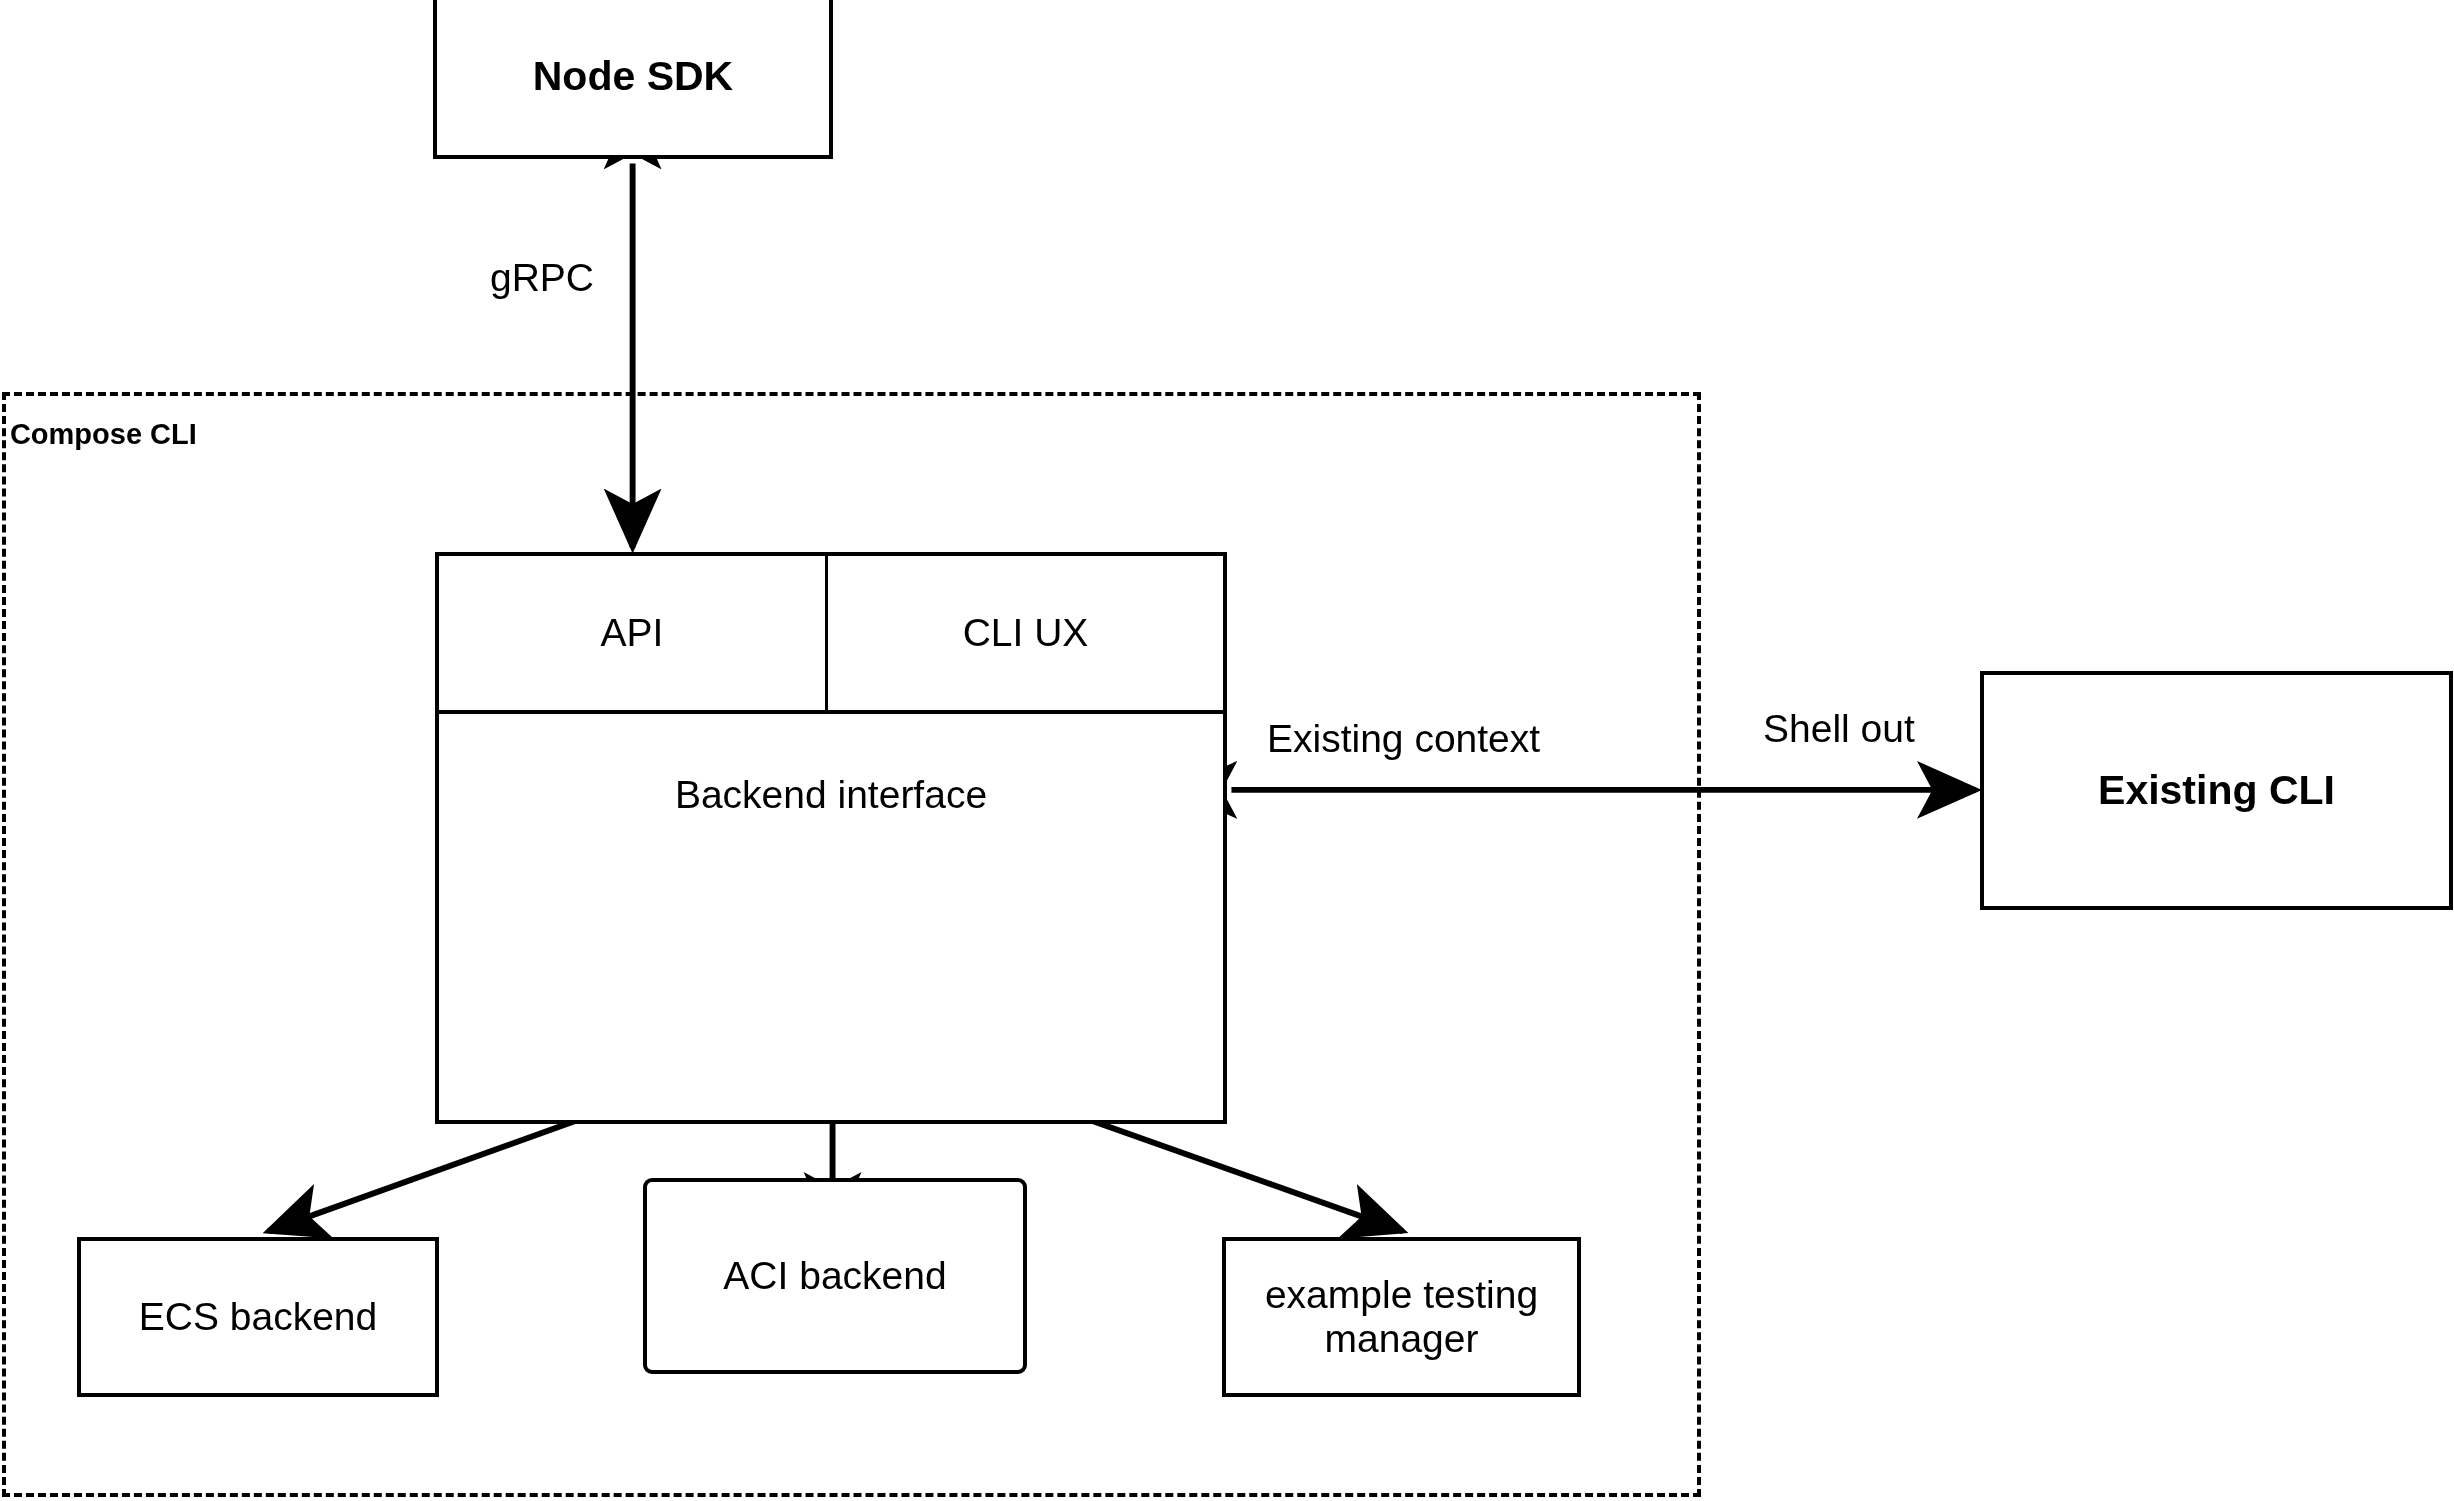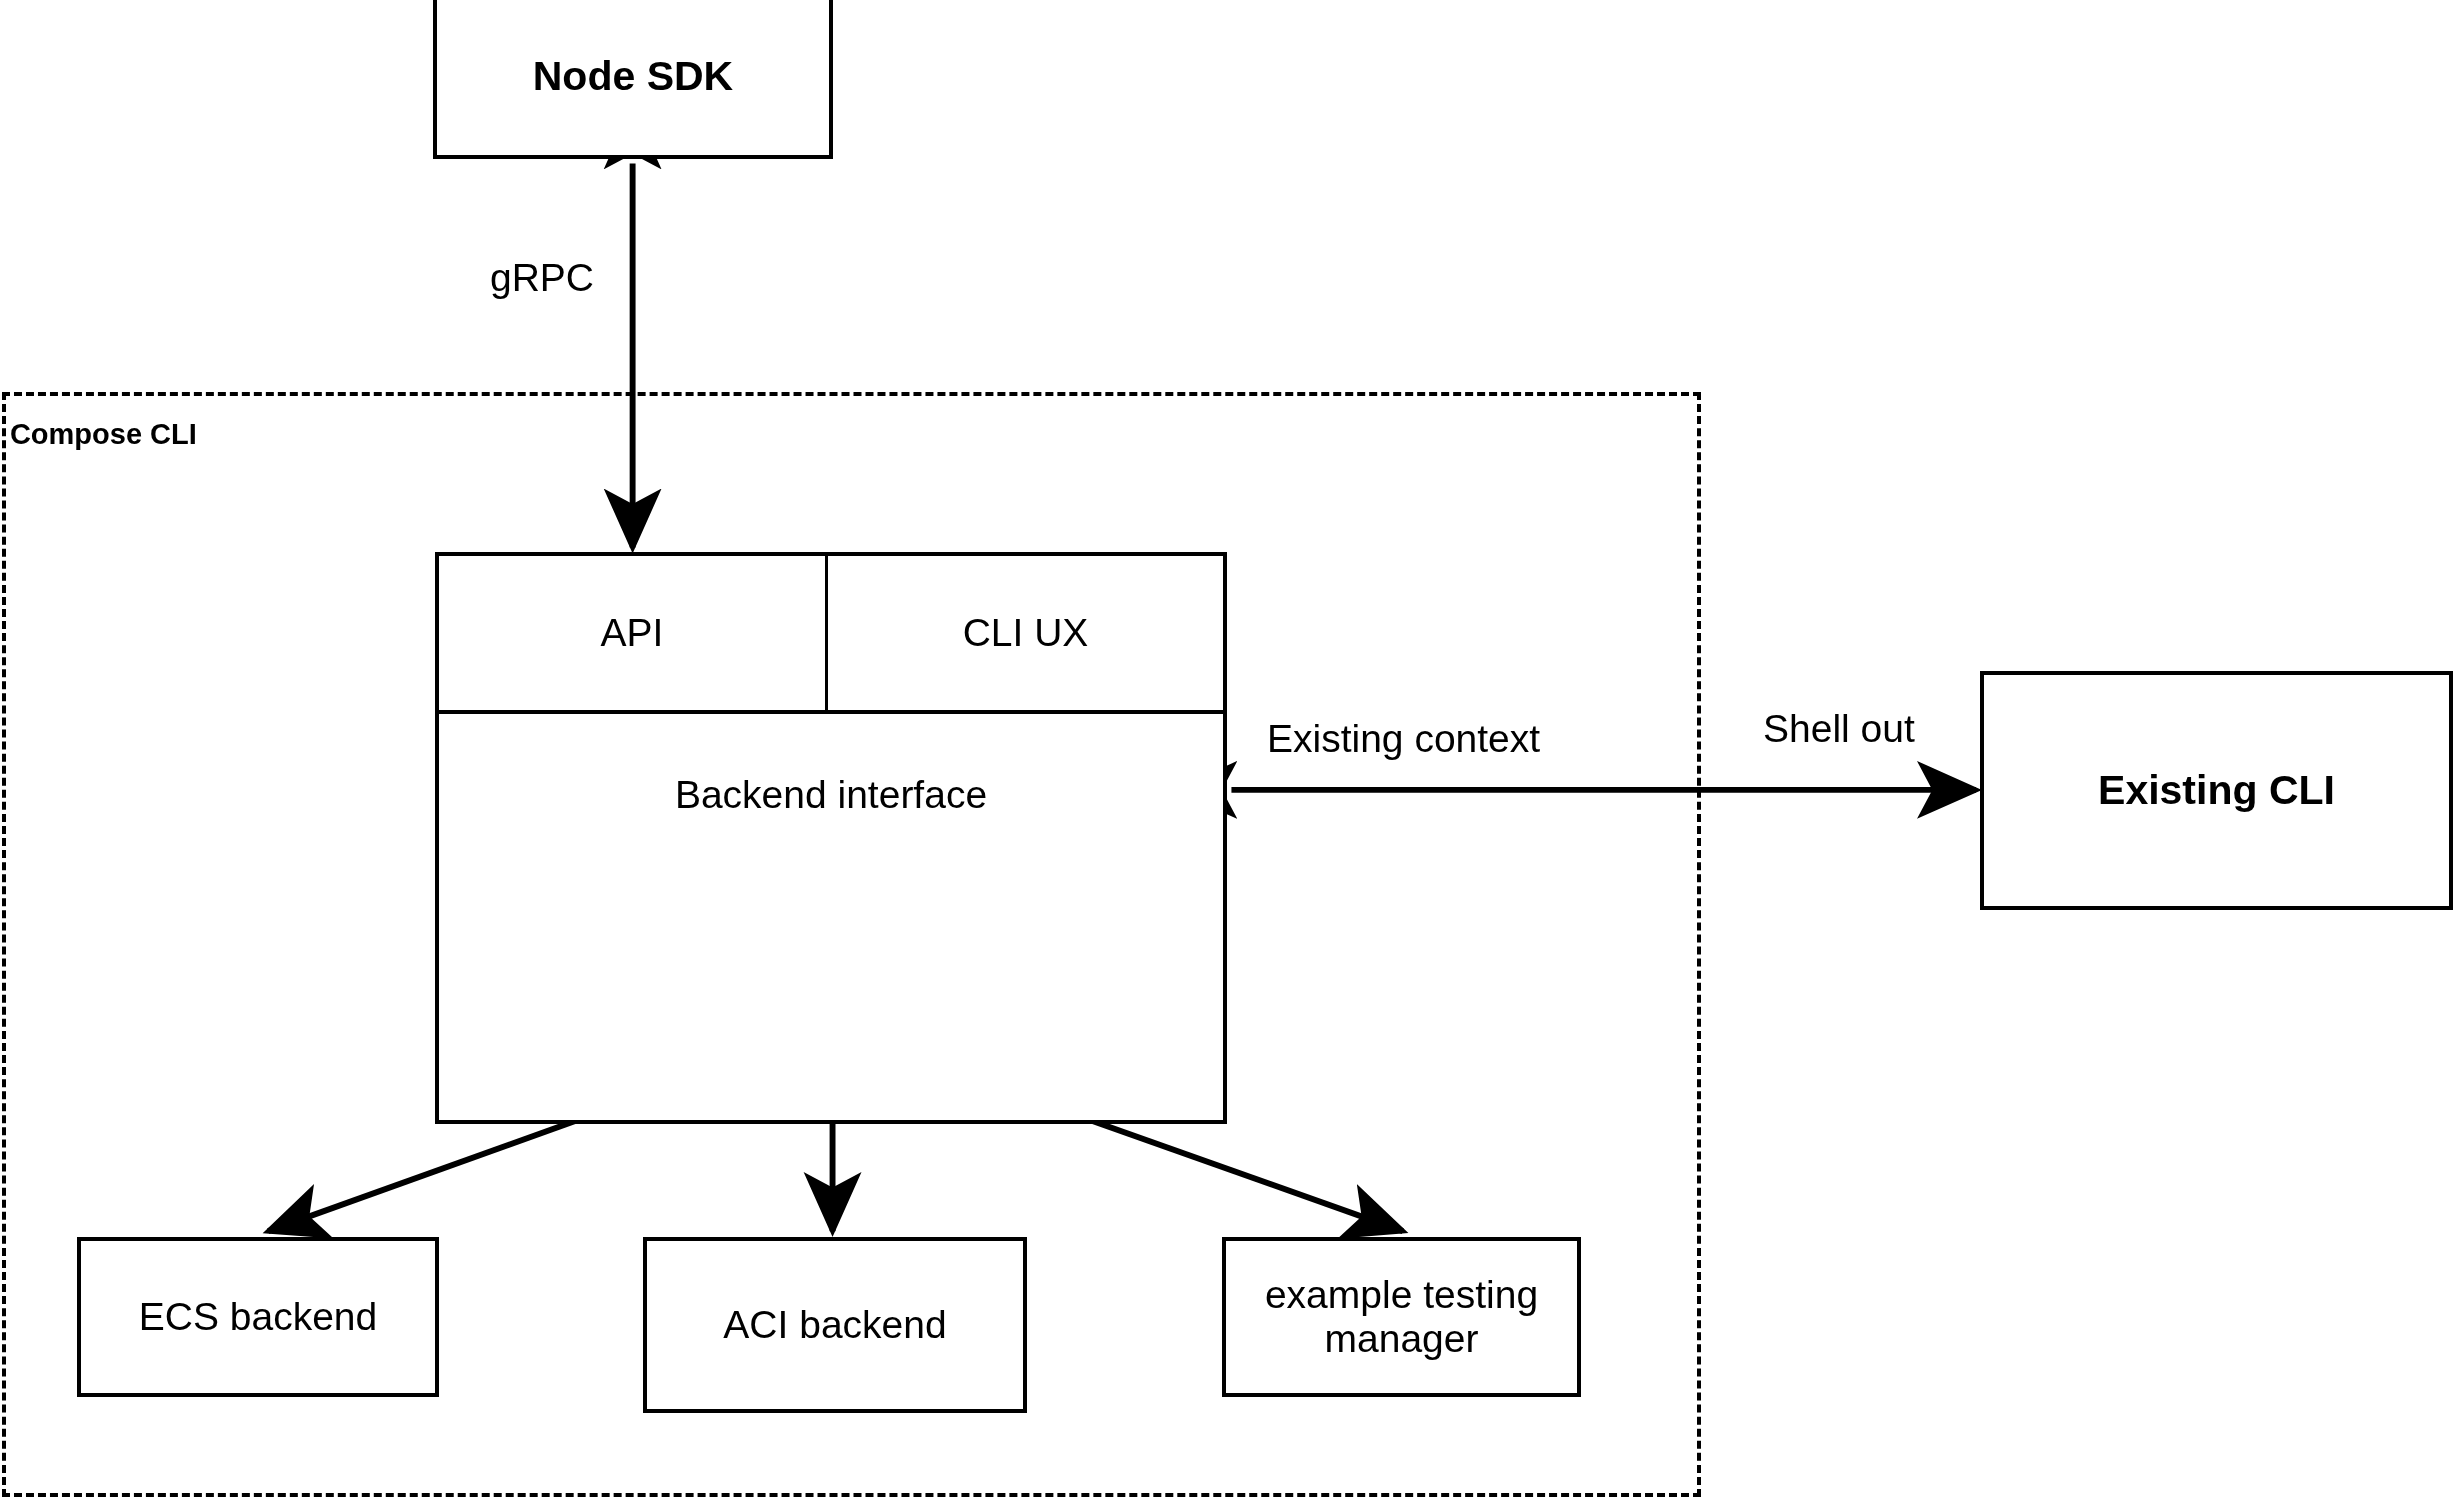--- a/index.html
+++ b/index.html
@@ -91,21 +91,21 @@
     color: #000000;
   }
   #cell-api { flex: 0 0 389px; border-right: 3.9px solid #000000; }
   #cell-cliux { flex: 1 1 auto; }
   #cell-context { flex: 1 1 auto; }
   #cell-backend { flex: 1 1 auto; }
   
   #existing-cli-box { left: 1980px; top: 671px; width: 473px; height: 239px; }
   
   #ecs-box { left: 77px; top: 1237px; width: 362px; height: 160px; }
-  #aci-box { left: 643px; top: 1237px; width: 384px; height: 176px; }
+  #aci-box { left: 643px; top: 1178px; width: 384px; height: 196px; border-radius: 9px; }
   #example-box { left: 1222px; top: 1237px; width: 359px; height: 160px; }
   
   .edge-label {
     position: absolute;
     font-size: 39px;
     color: #000000;
     white-space: nowrap;
   }
   #label-grpc { left: 490px; top: 256px; }
   #label-existing-context { left: 1267px; top: 717px; }

